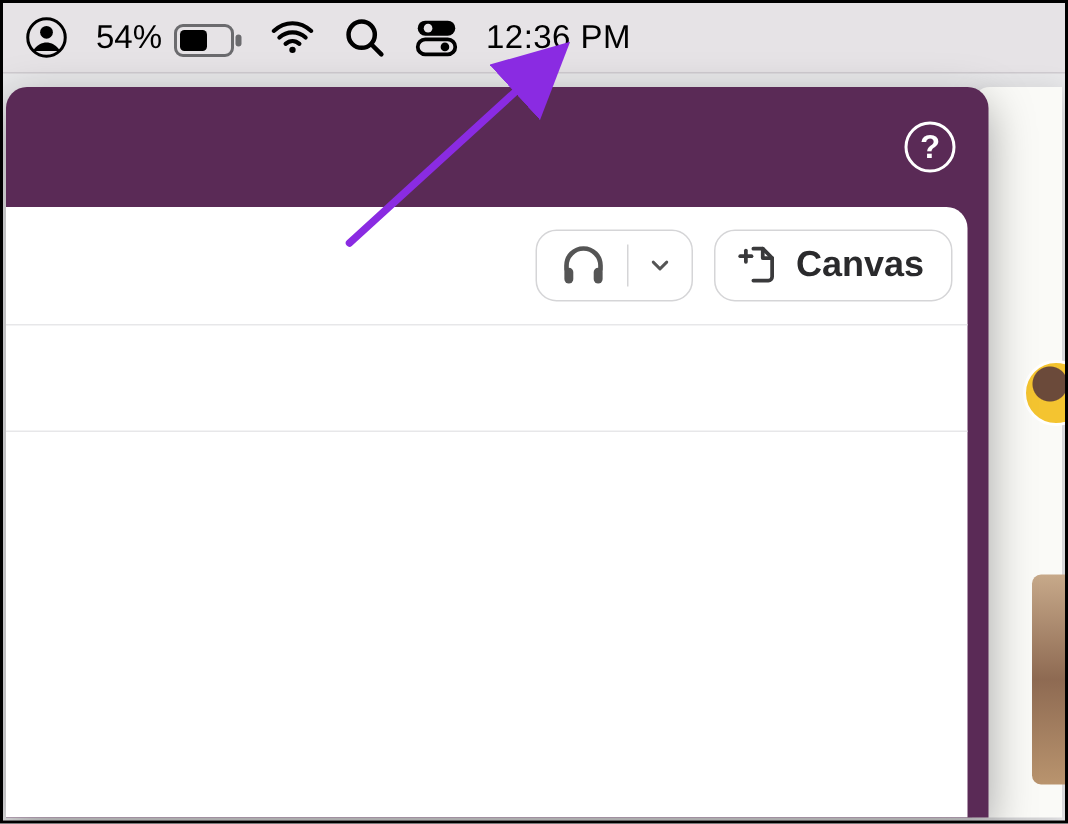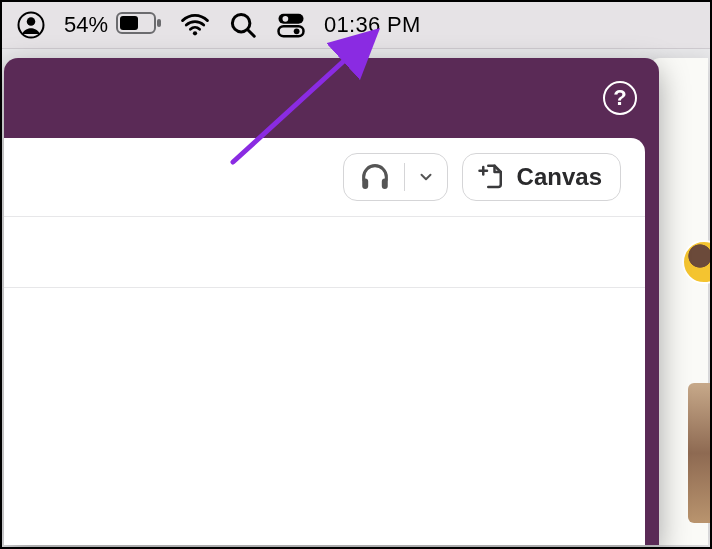--- a/index.html
+++ b/index.html
@@ -10,21 +10,21 @@
   .menubar {
     height: 47px;
     background: #e6e3e6;
     border-bottom: 1px solid #cfcbd0;
     display: flex;
     align-items: center;
     padding: 0 14px;
     gap: 18px;
     color: #000;
   }
-  .menubar .battery-wrap { display: flex; align-items: flex-start; gap: 8px; font-size: 22px; font-weight: 400; }
+  .menubar .battery-wrap { display: flex; align-items: flex-end; gap: 8px; font-size: 22px; font-weight: 400; }
   .menubar .datetime { font-size: 22px; font-weight: 500; letter-spacing: 0.3px; display:flex; gap:14px; }
   .mb-icon { width: 30px; height: 30px; display: flex; align-items: center; justify-content: center; }
   .mb-icon svg { width: 100%; height: 100%; }
 
   
   .window-stack { position: absolute; left: 2px; top: 56px; right: 2px; bottom: 2px; }
 
   .bg-window {
     position: absolute;
     right: 0; top: 0; bottom: 0;
@@ -81,21 +81,21 @@
     left: 0; right: 14px; top: 80px; bottom: 0;
     background: #fff;
     border-radius: 0 14px 0 0;
   }
   .toolbar-row {
     height: 78px;
     display: flex;
     align-items: center;
     justify-content: flex-end;
     gap: 14px;
-    padding-right: 24px;
+    padding-right: 10px;
   }
   .pill {
     height: 48px;
     border: 1.5px solid #d5d5d7;
     border-radius: 14px;
     background: #fff;
     display: flex; align-items: center;
     color: #3a3a3c;
   }
   .huddle {
@@ -172,21 +172,21 @@
   <div class="mb-icon">
     <svg viewBox="0 0 24 24">
       <rect x="2" y="3" width="20" height="8" rx="4" fill="#000"></rect>
       <circle cx="7.5" cy="7" r="2.3" fill="#e6e3e6"></circle>
       <rect x="2" y="13" width="20" height="8" rx="4" fill="none" stroke="#000" stroke-width="2"></rect>
       <circle cx="16.5" cy="17" r="2.3" fill="#000"></circle>
     </svg>
   </div>
 
   <div class="datetime">
-    <span>01:36 PM</span>
+    <span>12:36 PM</span>
   </div>
 </div>
 
 <div class="window-stack">
 
   <div class="bg-window">
     <div class="avatar"></div>
     <div class="thumb"></div>
   </div>
 

